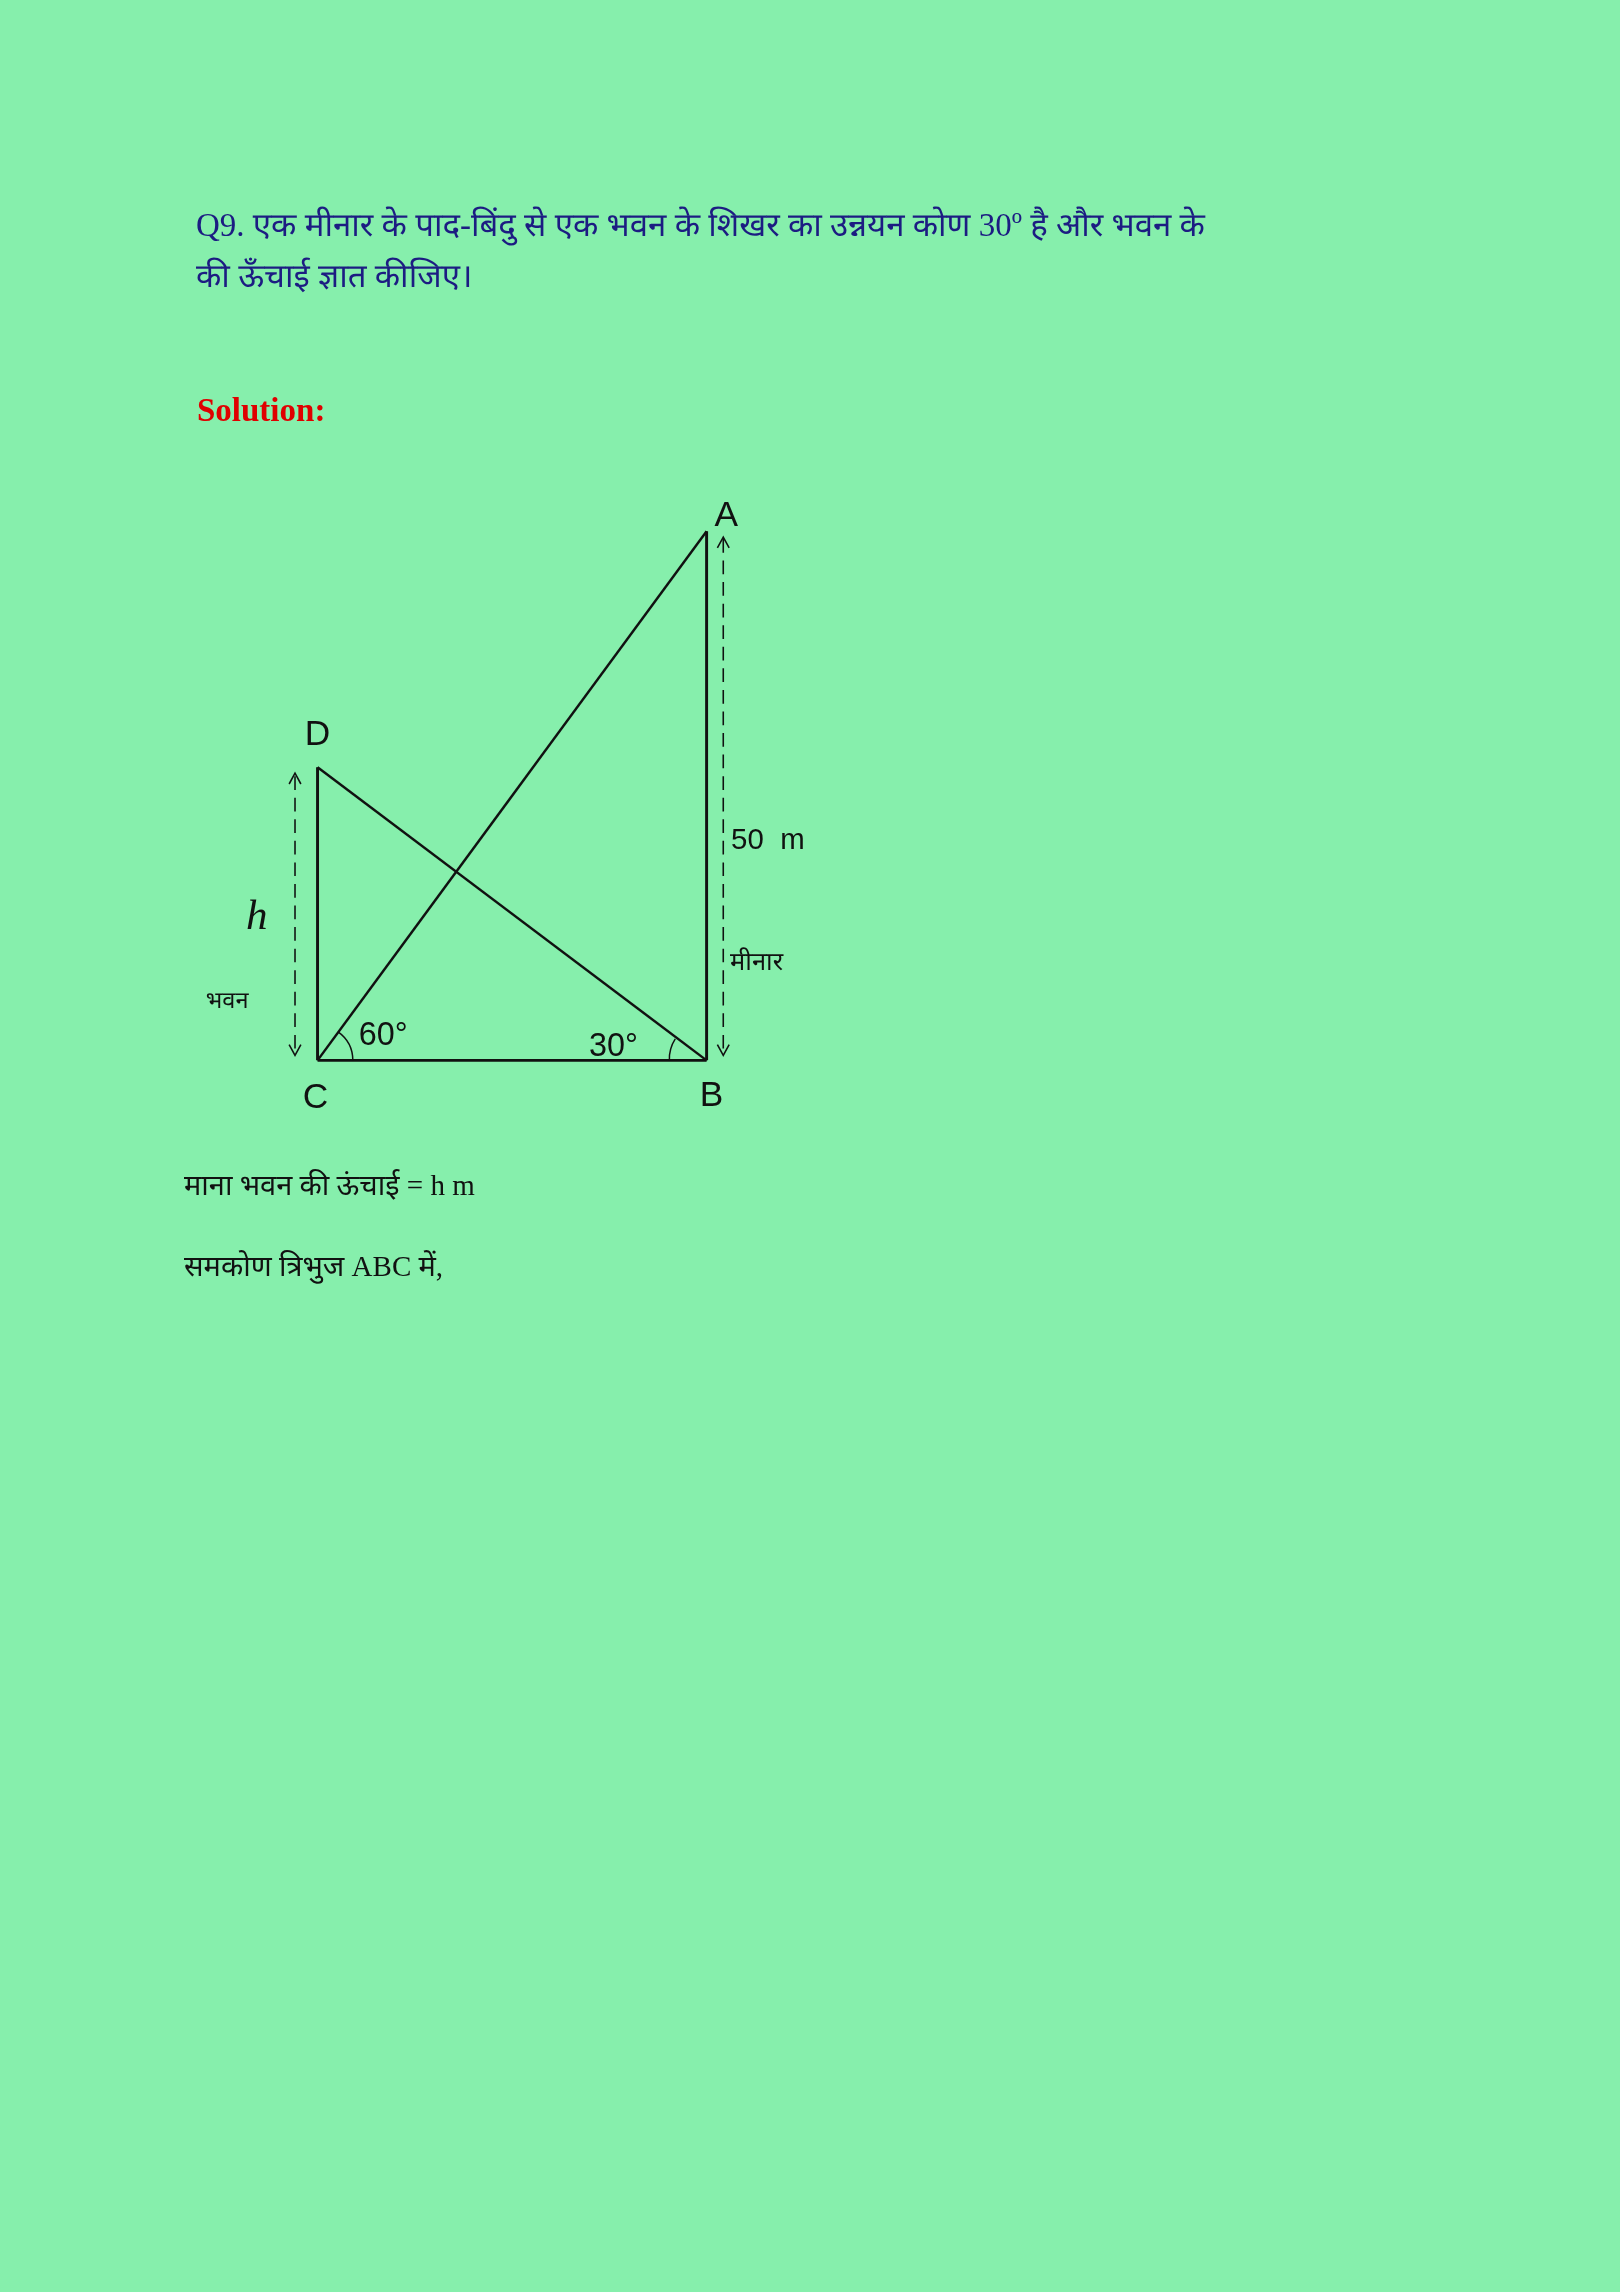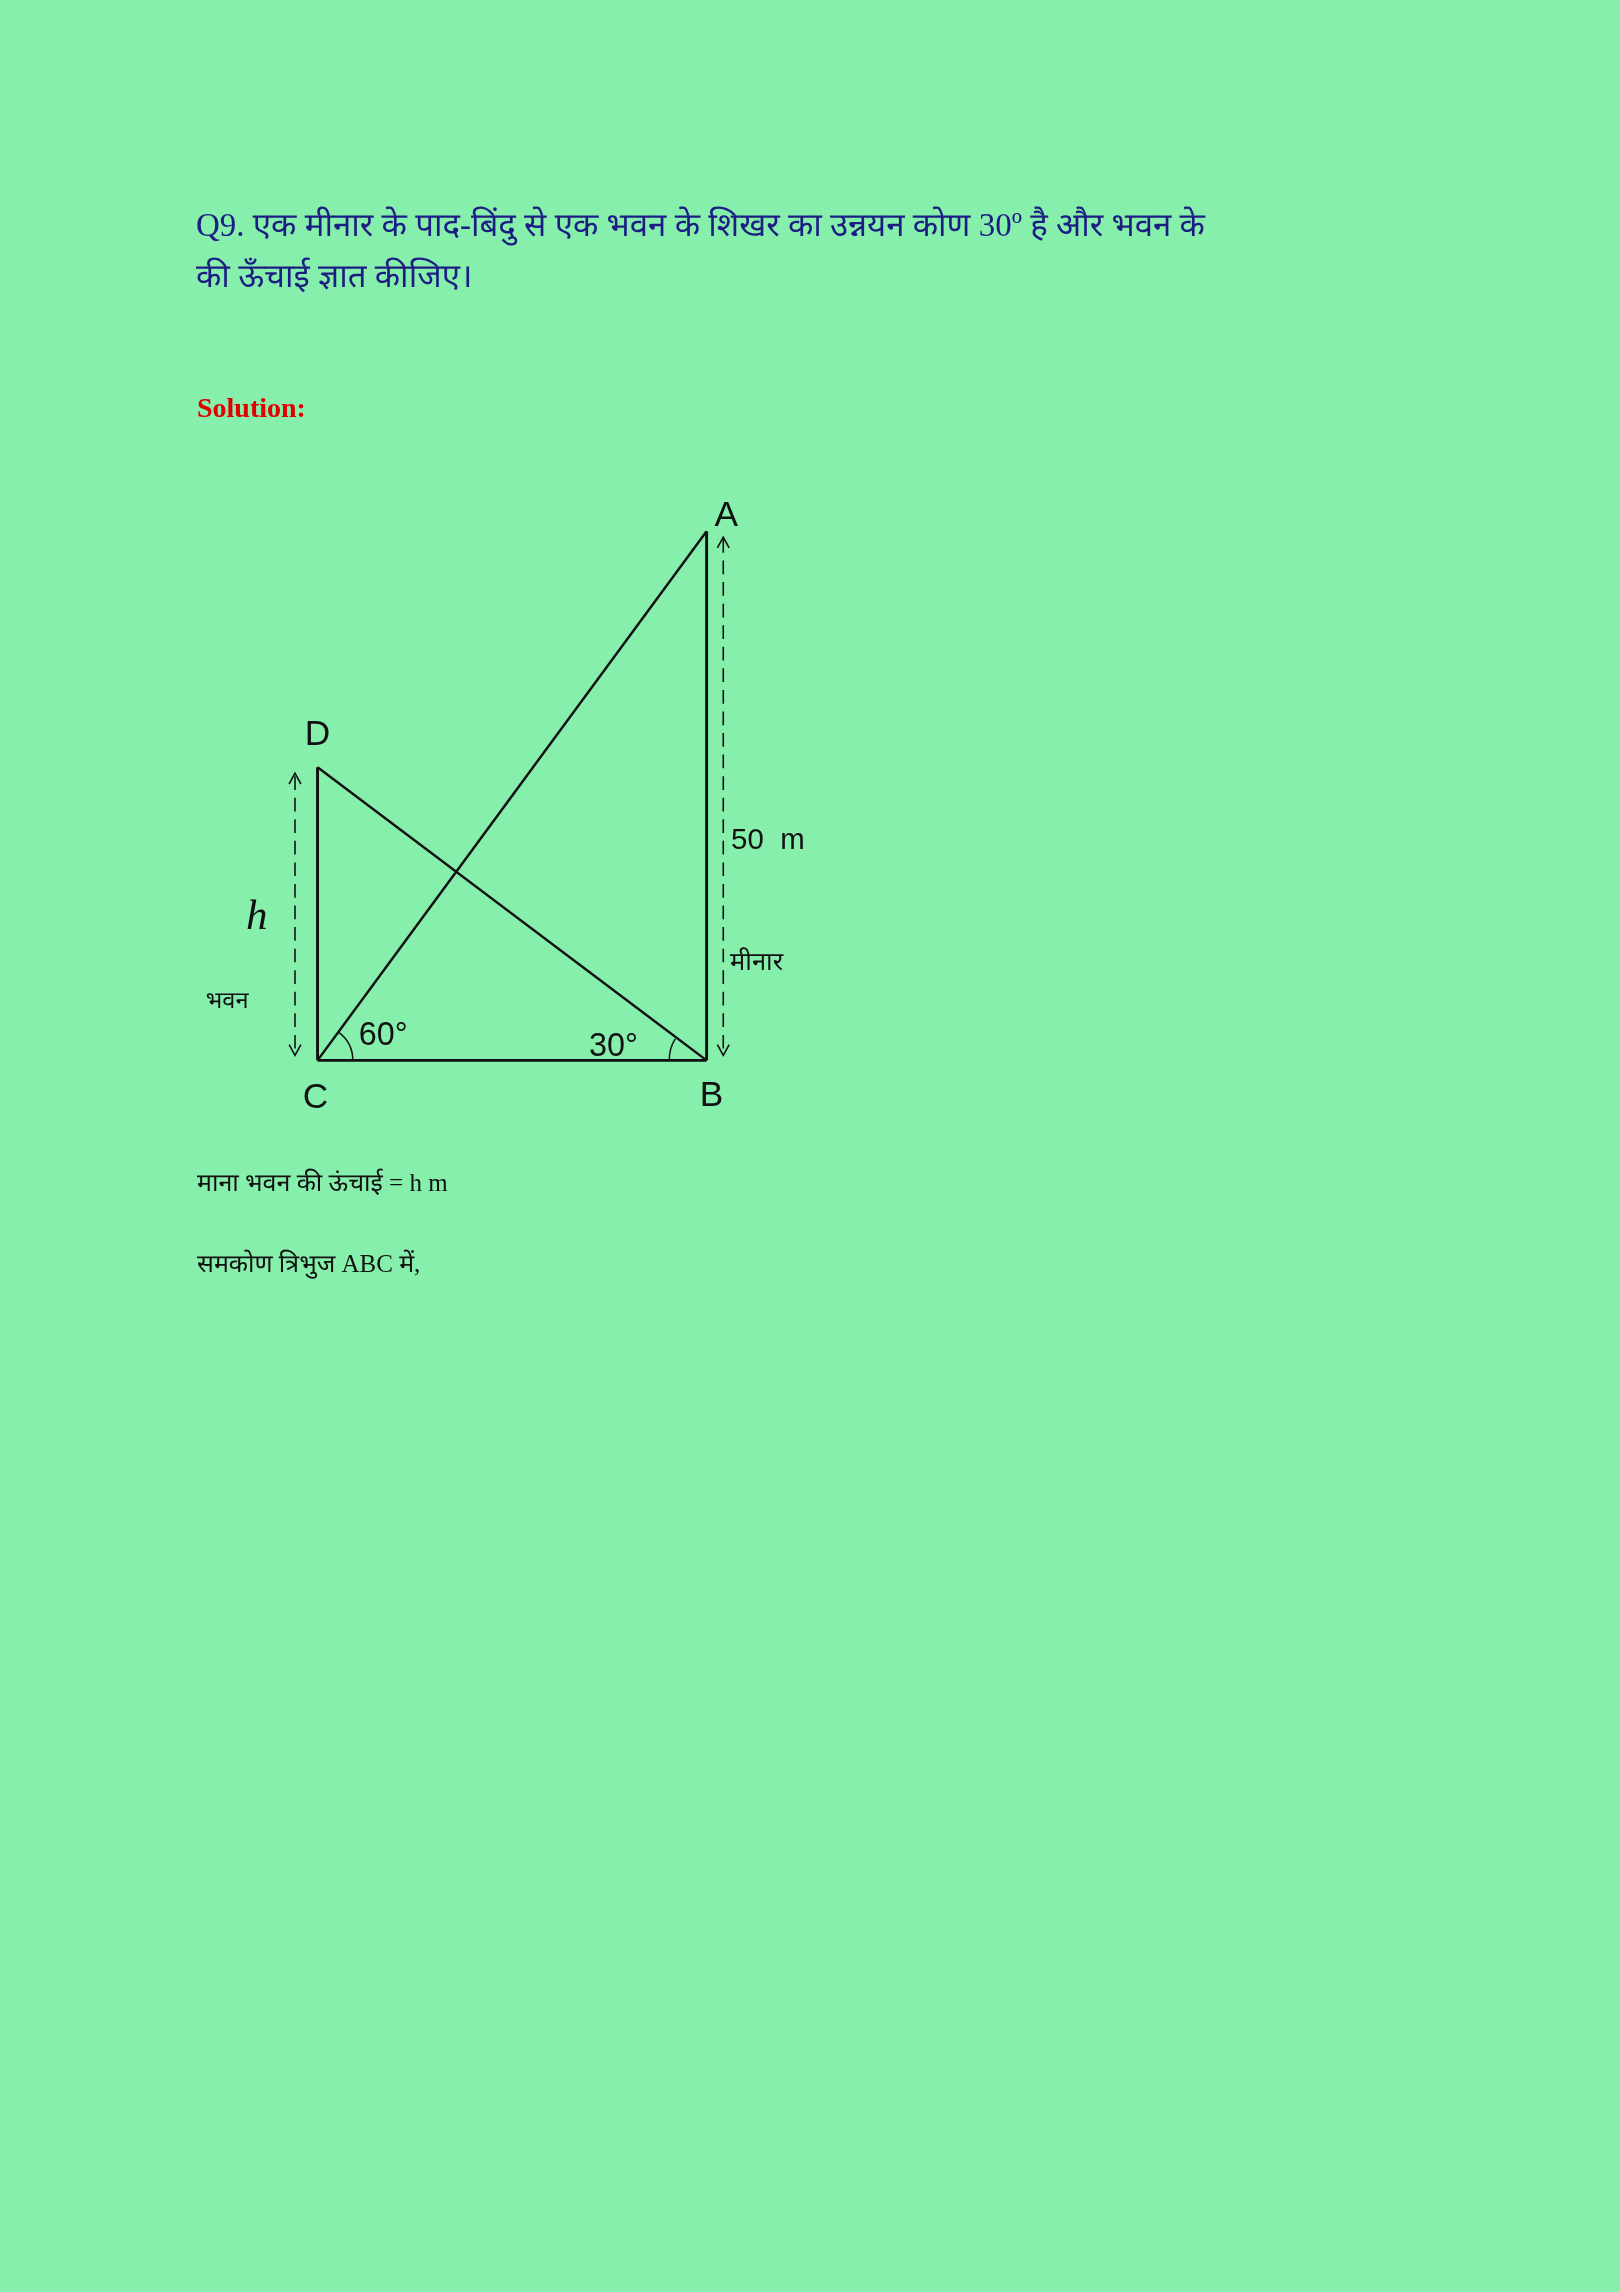--- a/index.html
+++ b/index.html
@@ -7,31 +7,31 @@
   .page { position: absolute; left: 0; top: 0; width: 1620px; height: 2293px; background: #86efac; }
   .question {
     position: absolute; left: 196px; top: 200px; width: 1274px;
     font-family: "Liberation Serif", "DejaVu Serif", serif;
     font-size: 33px; line-height: 51px; color: #1c1c82;
   }
   .q-line { display: block; white-space: nowrap; }
   .solution-label {
     position: absolute; left: 197px; top: 392px;
     font-family: "Liberation Serif", serif; font-weight: bold;
-    font-size: 28px; color: #e00000;
+    font-size: 33px; color: #e00000;
   }
   .diagram { position: absolute; left: 0; top: 0; width: 1620px; height: 1176px; pointer-events: none; }
   .diagram * { pointer-events: auto; }
   .lbl { font-family: "Liberation Sans", "DejaVu Sans", sans-serif; fill: #111; }
   .lbl-dev { font-family: "DejaVu Sans", sans-serif; fill: #111; }
   .lbl-h { font-family: "Liberation Serif", serif; font-style: italic; fill: #111; }
   .body-line {
-    position: absolute; left: 197px;
+    position: absolute; left: 184px;
     font-family: "Liberation Serif", "DejaVu Serif", serif;
-    font-size: 25px; color: #111; white-space: nowrap;
+    font-size: 29px; color: #111; white-space: nowrap;
   }
 </style>
 </head>
 <body>
 
 <div class="page">
 
   <div class="question">
     <span class="q-line">Q9. एक मीनार के पाद-बिंदु  से एक भवन के शिखर का उन्नयन कोण 30º है और भवन के</span>
     <span class="q-line">की ऊँचाई ज्ञात कीजिए।</span>

